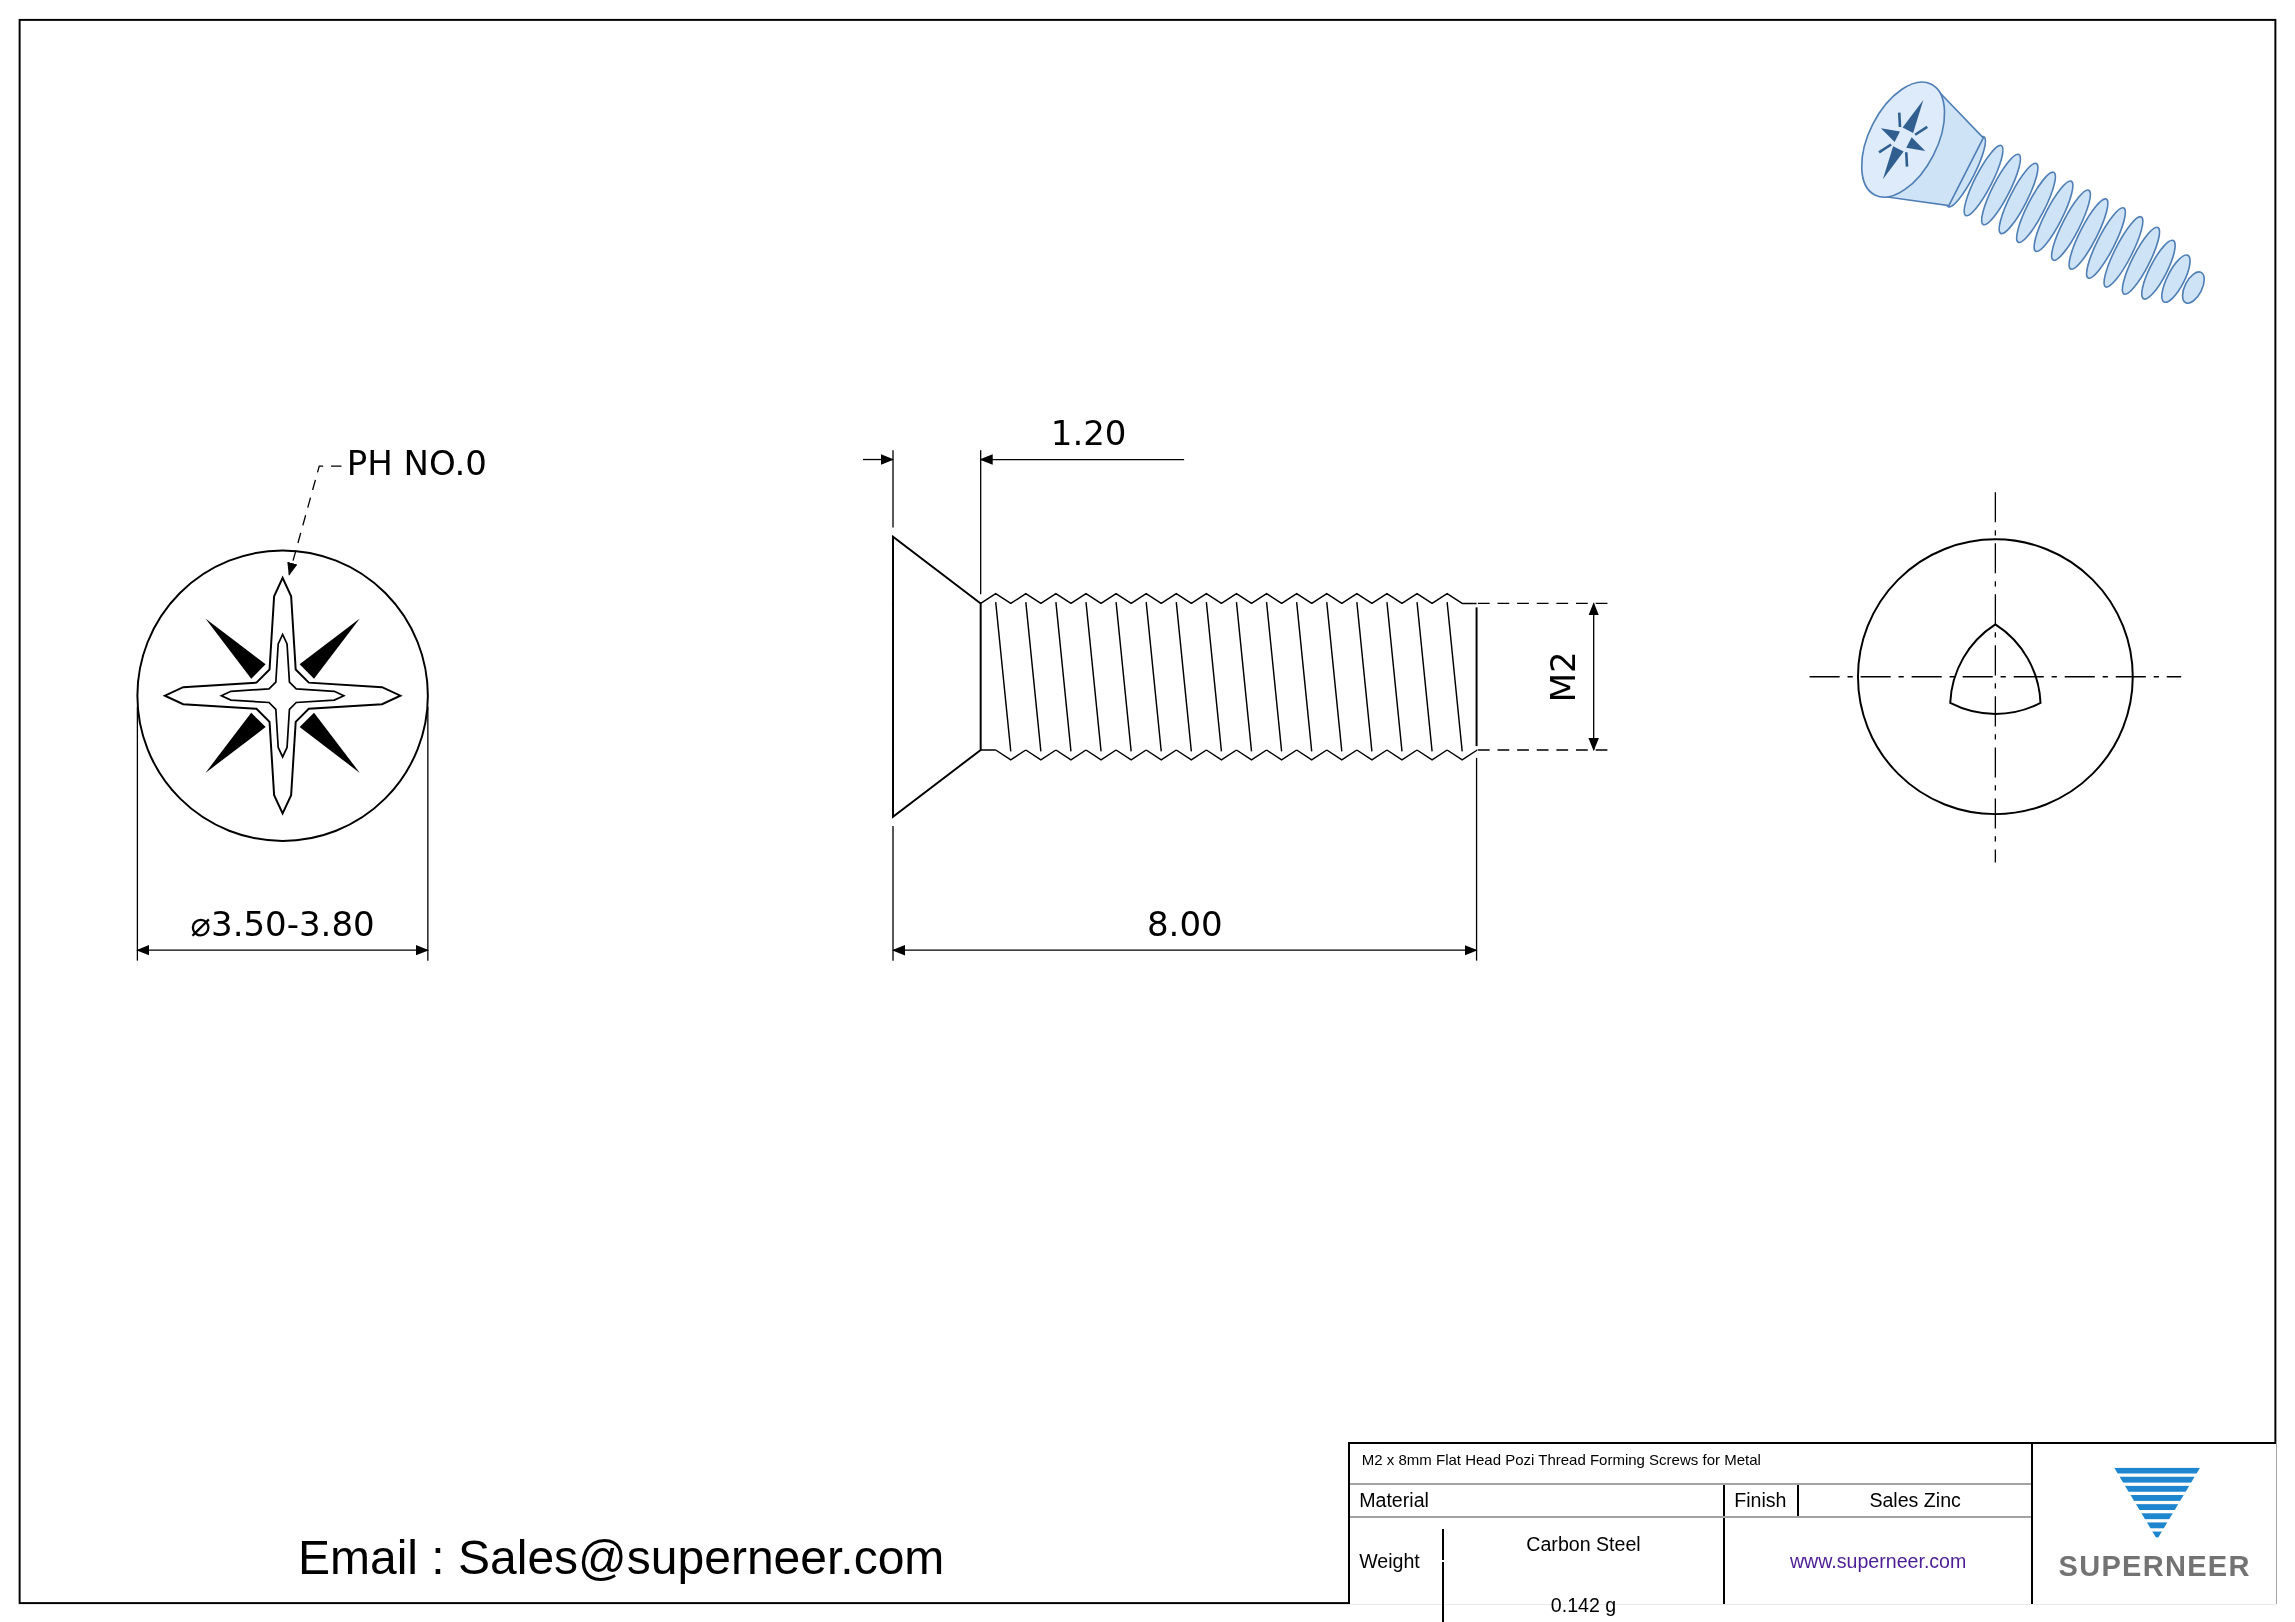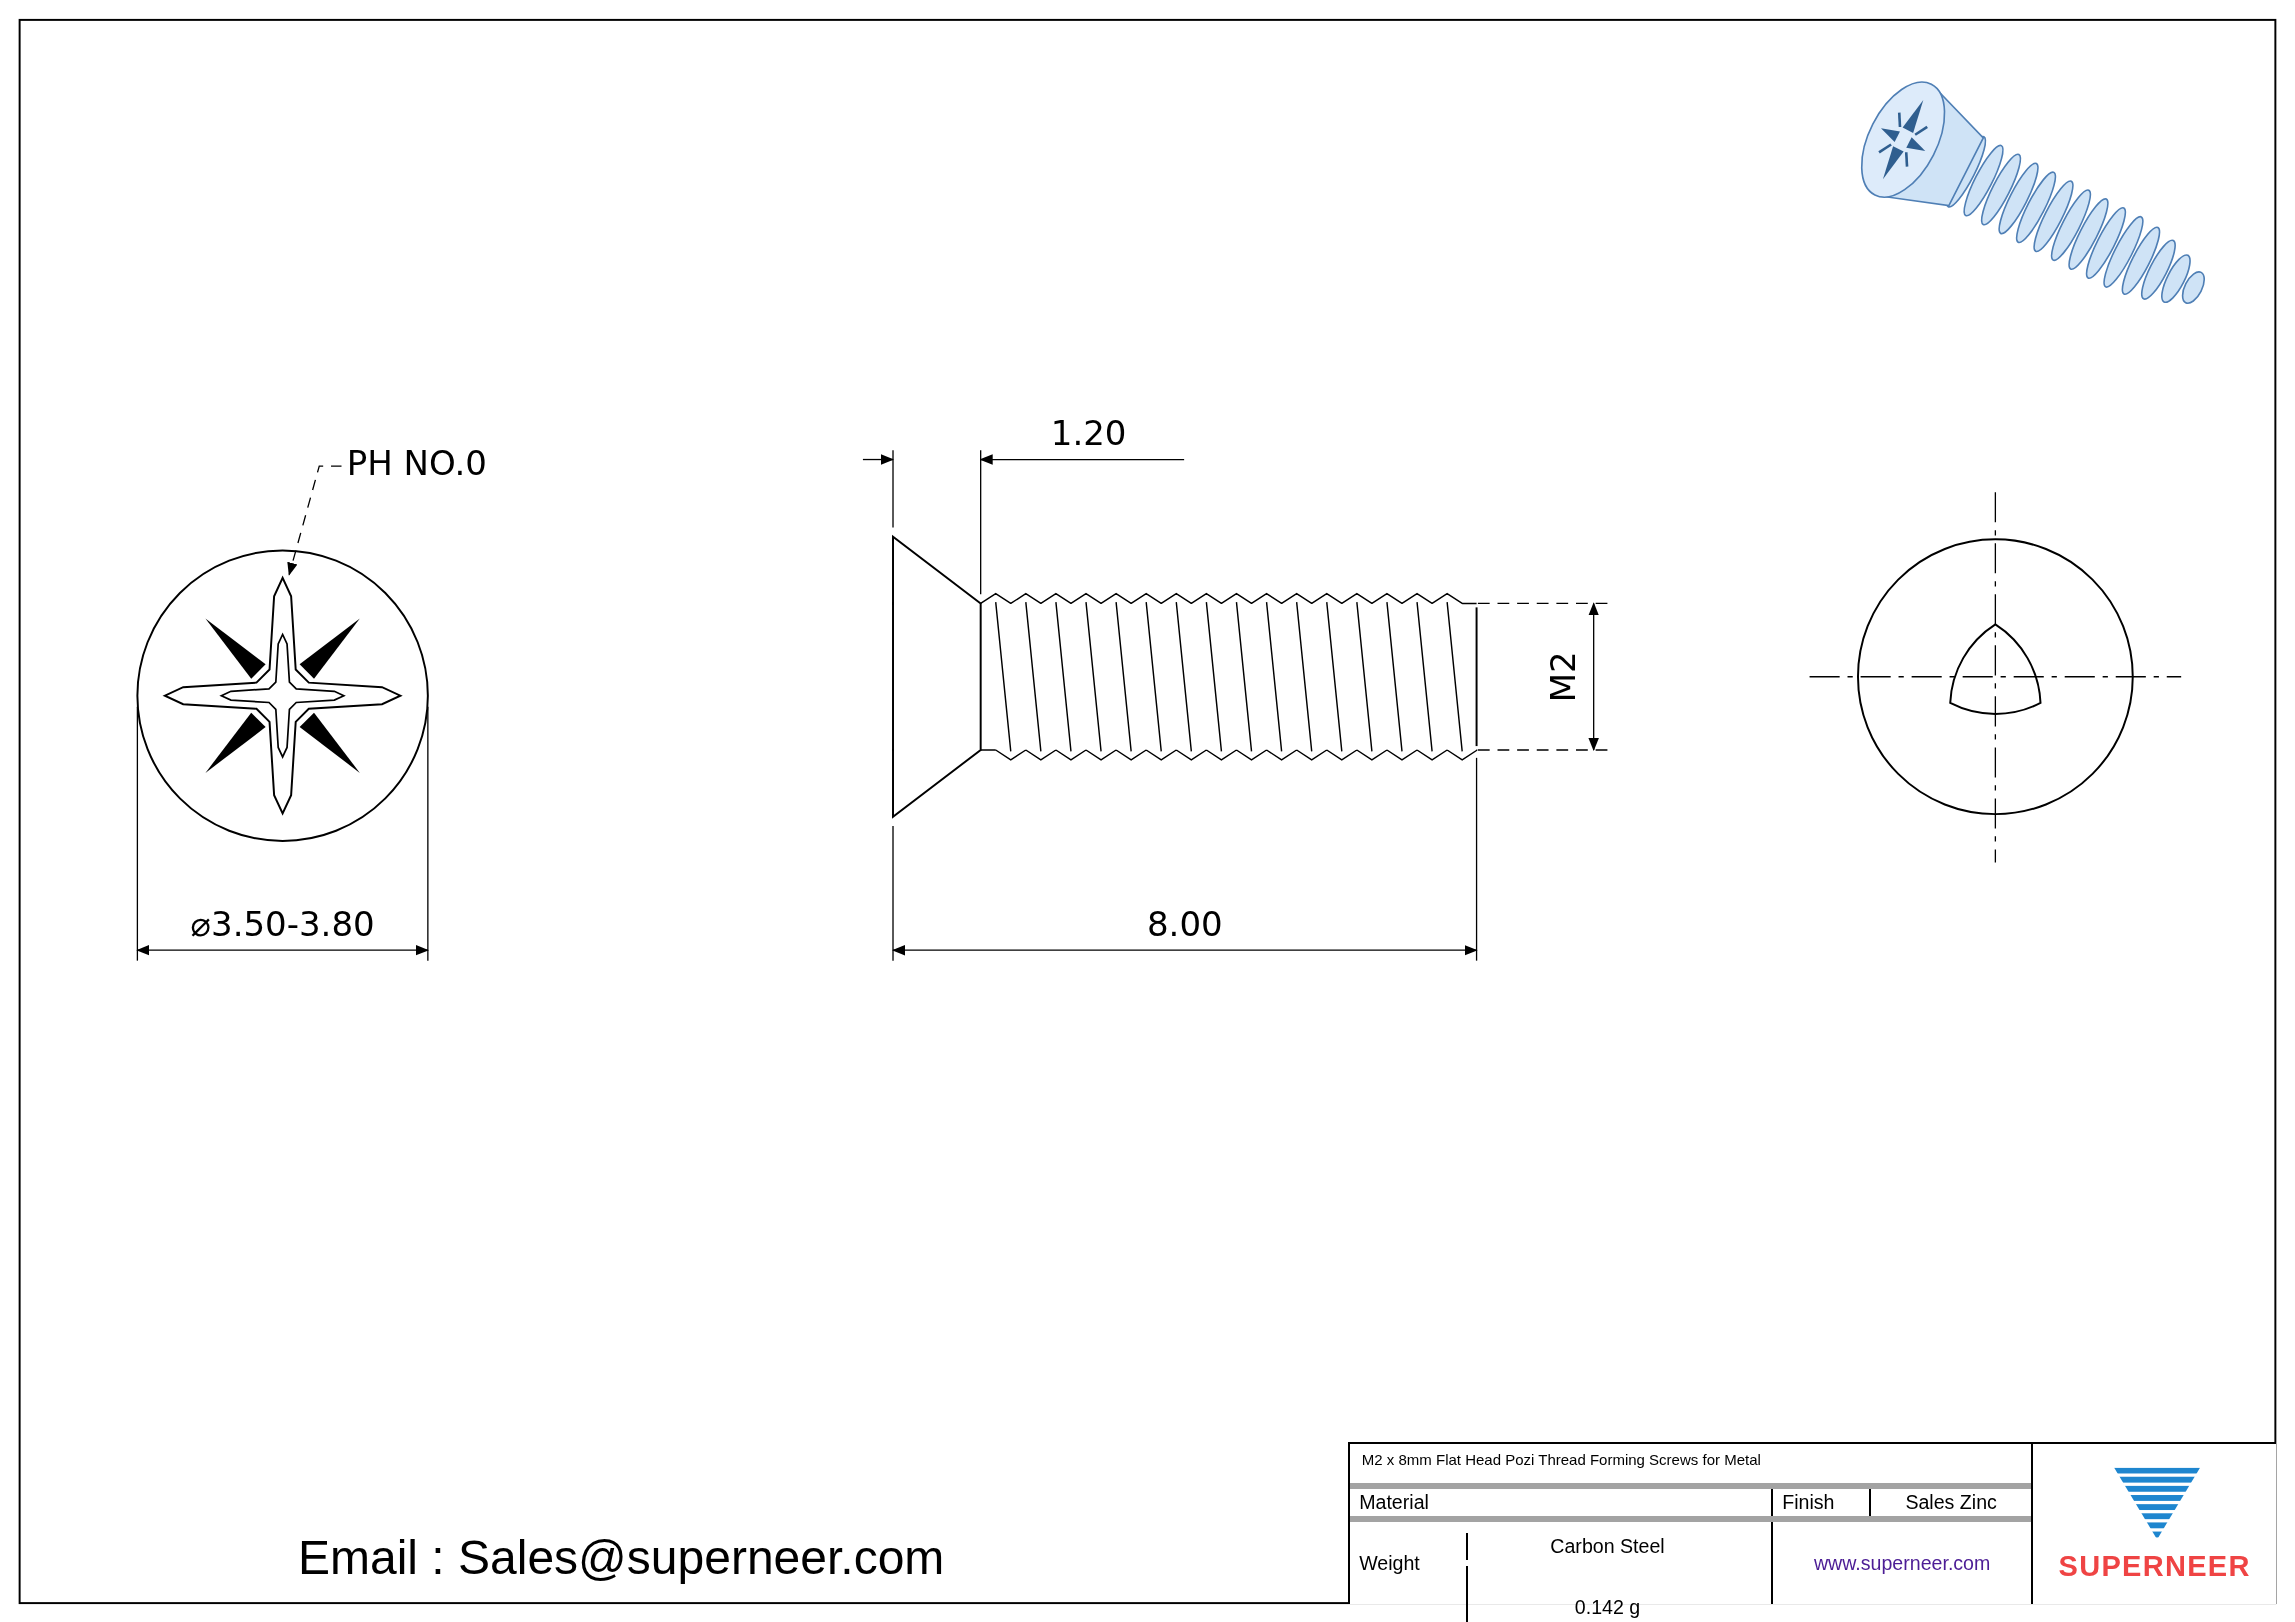--- a/index.html
+++ b/index.html
@@ -8,34 +8,34 @@
   svg.sheet{position:absolute;left:0;top:0;}
   .dimtext{font-family:"DejaVu Sans",sans-serif;font-size:52px;fill:#000;}
   
   .tblock{position:absolute;left:1348px;top:1442px;width:928px;height:162px;
           border-left:2px solid #000;border-top:2px solid #000;
           display:flex;box-sizing:border-box;background:#fff;}
   .tb-left{width:682px;display:flex;flex-direction:column;box-sizing:border-box;}
   .tb-row{box-sizing:border-box;}
   .pn{height:54px;font-size:38px;font-weight:bold;padding:7.9px 0 0 11.8px;}
   .desc{height:39px;font-size:15px;padding:6.5px 0 0 11.8px;}
-  .grid{display:flex;border-top:6px solid #a3a3a3;box-sizing:border-box;gap:24px;}
+  .grid{display:flex;border-top:2px solid #a3a3a3;box-sizing:border-box;}
   .grid3{height:33px;}
   .grid4{flex:1;}
   .cell{box-sizing:border-box;display:flex;align-items:center;font-size:19.6px;height:100%;}
   .cell + .cell{border-left:2px solid #000;}
   .lab{width:92px;padding-left:9.2px;}
   .val{justify-content:center;}
   .v1{width:281px;margin-top:44px;}
   .lab2{width:74px;padding-left:9.2px;}
   .vfill{flex:1;}
   .website{color:#4c1d95;}
   .tb-logo{width:245px;border-left:2px solid #000;display:flex;flex-direction:column;
            align-items:center;justify-content:center;box-sizing:border-box;}
-  .brand{font-size:29px;font-weight:bold;color:#ef4444;letter-spacing:1.3px;margin-top:7.9px;
+  .brand{font-size:29px;font-weight:bold;color:#737373;letter-spacing:1.3px;margin-top:7.9px;
          font-family:"Liberation Sans",sans-serif;}
   
   .email{position:absolute;left:298px;top:1517px;font-size:48px;margin-top:13px;}
 </style>
 </head>
 <body>
 
 <div class="page">
 
   <svg class="sheet" width="2295" height="1623" viewBox="0 0 3508 2480">

